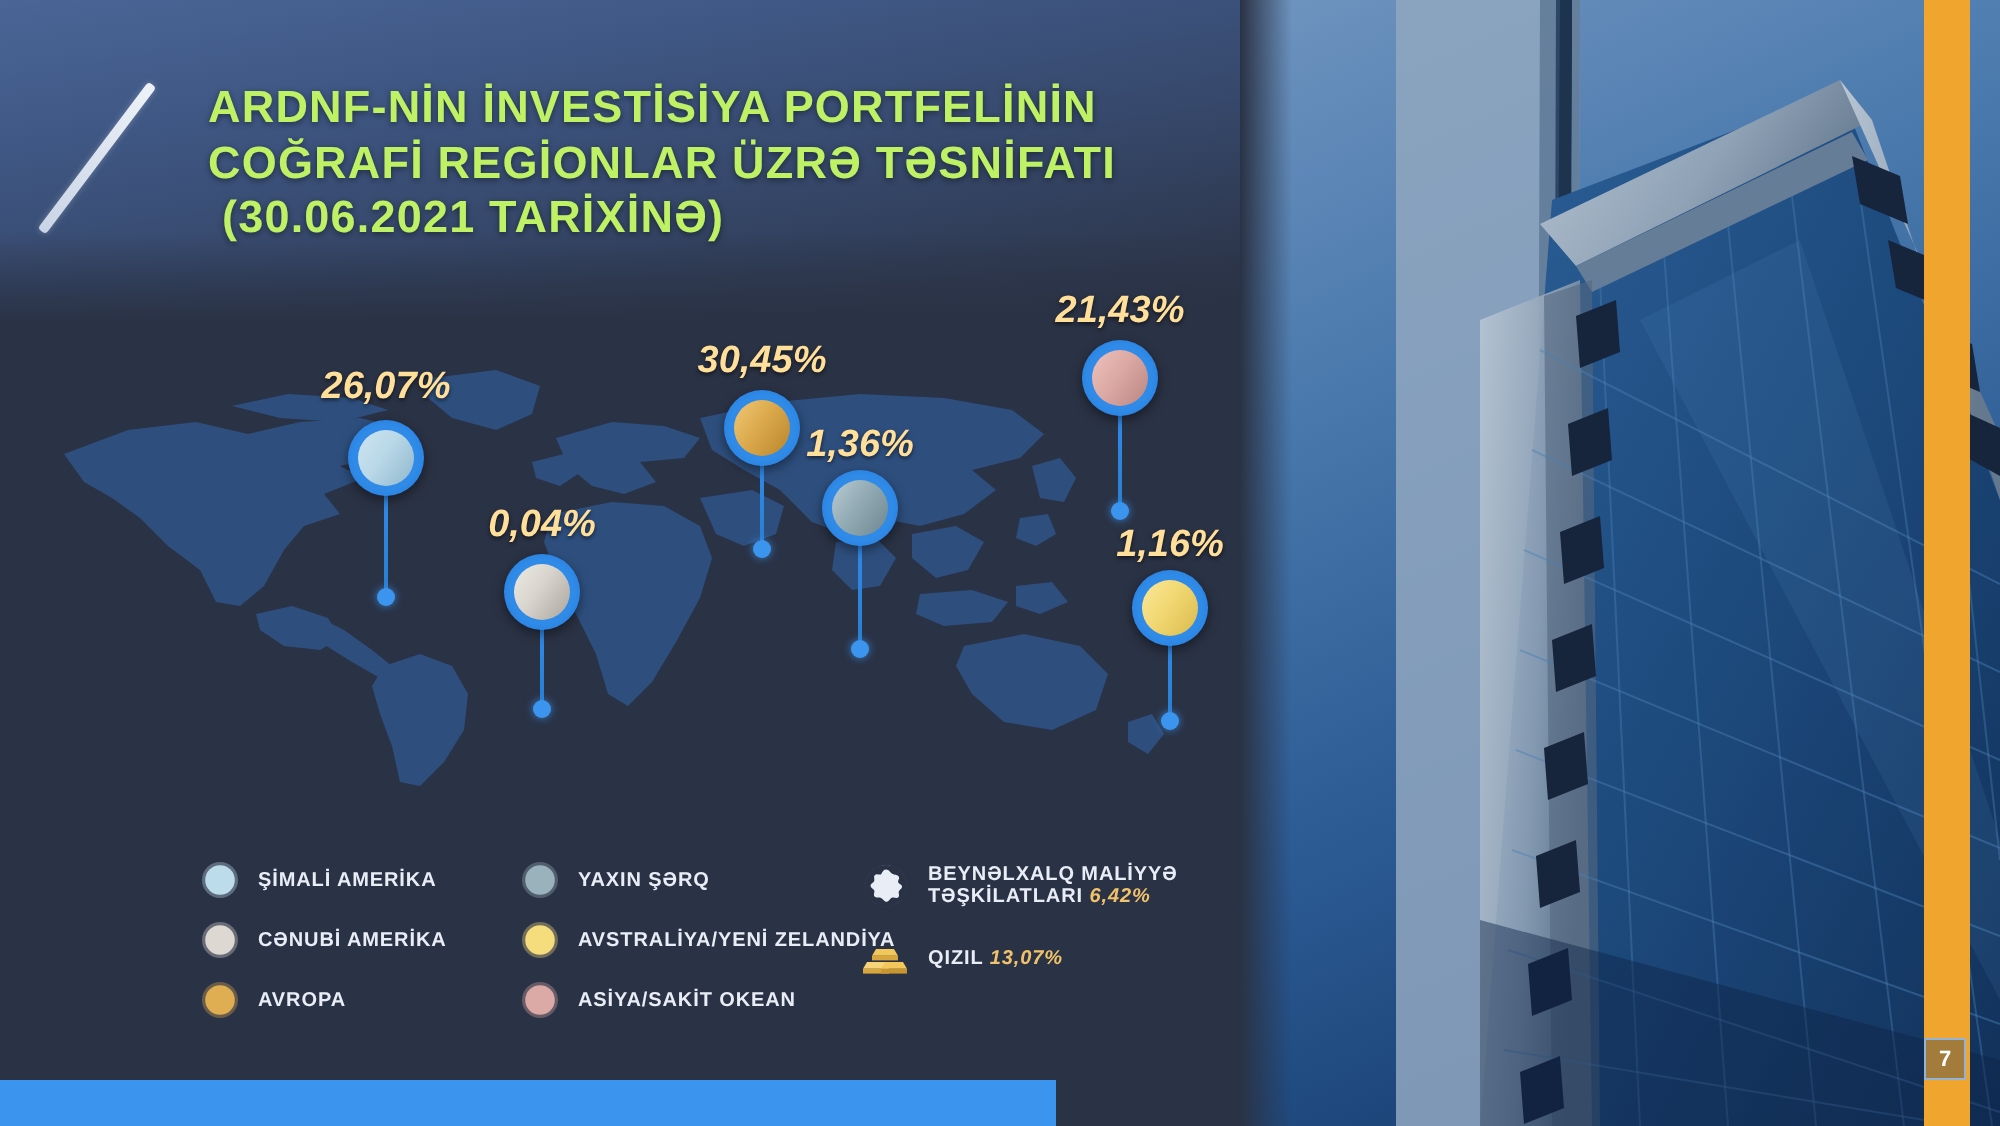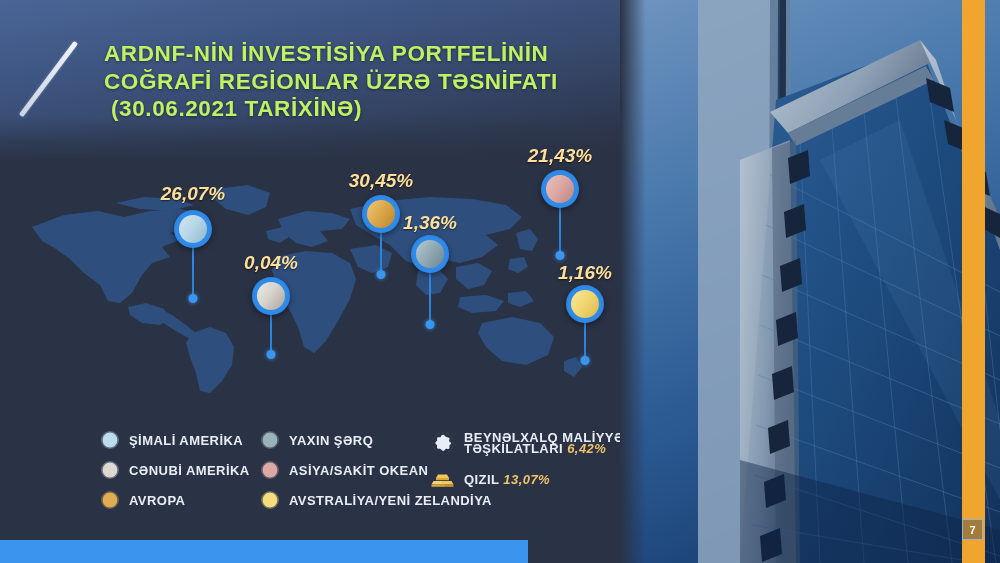--- a/index.html
+++ b/index.html
@@ -58,21 +58,21 @@
 
   
   .legend{position:absolute;left:100px;top:425px;width:480px;height:90px;}
   .lg-col{position:absolute;top:0;}
   .lg-col.c1{left:0;}
   .lg-col.c2{left:160px;}
   .lg-col.c3{left:330px;}
   .lg-row{display:flex;align-items:center;height:30px;}
   .sw{position:relative;width:20px;height:20px;flex:0 0 20px;margin-right:9px;}
   .sw svg{display:block;width:20px;height:20px;}
-  .lg-label{color:#e9eef6;font-size:13px;font-weight:bold;letter-spacing:.45px;
+  .lg-label{color:#e9eef6;font-size:10px;font-weight:bold;letter-spacing:.45px;
       white-space:nowrap;line-height:11px;}
   .lg-label .val{color:#f0c26a;font-style:italic;margin-top:40px;}
   .lg-row.tall{height:36px;align-items:center;}
   .lg-row.tall .sw{width:26px;height:26px;flex:0 0 26px;margin-right:8px;}
   .lg-row.tall .sw svg{width:26px;height:26px;}
 
   
   .bottom-bar{position:absolute;left:0;top:540px;width:528px;height:23px;background:#3b95ef;}
 
   
@@ -238,34 +238,34 @@
             <svg viewBox="0 0 20 20">
                 <circle cx="10" cy="10" r="9" fill="#9ab2bb" opacity=".35"></circle>
               <circle cx="10" cy="10" r="7.4" fill="#9ab2bb"></circle>
               </svg>
           </span>
           <span class="lg-label">YAXIN ŞƏRQ</span>
         </div>
         <div class="lg-row">
           <span class="sw">
             <svg viewBox="0 0 20 20">
+                <circle cx="10" cy="10" r="9" fill="#f5dd7e" opacity=".35"></circle>
+              <circle cx="10" cy="10" r="7.4" fill="#f5dd7e"></circle>
+              </svg>
+          </span>
+          <span class="lg-label">AVSTRALİYA/YENİ ZELANDİYA</span>
+        </div>
+        <div class="lg-row">
+          <span class="sw">
+            <svg viewBox="0 0 20 20">
                 <circle cx="10" cy="10" r="9" fill="#dbaaa6" opacity=".35"></circle>
               <circle cx="10" cy="10" r="7.4" fill="#dbaaa6"></circle>
               </svg>
           </span>
           <span class="lg-label">ASİYA/SAKİT OKEAN</span>
-        </div>
-        <div class="lg-row">
-          <span class="sw">
-            <svg viewBox="0 0 20 20">
-                <circle cx="10" cy="10" r="9" fill="#f5dd7e" opacity=".35"></circle>
-              <circle cx="10" cy="10" r="7.4" fill="#f5dd7e"></circle>
-              </svg>
-          </span>
-          <span class="lg-label">AVSTRALİYA/YENİ ZELANDİYA</span>
         </div>
       </div>
 
       <div class="lg-col c3">
         <div class="lg-row tall">
           <span class="sw">
             <svg viewBox="0 0 26 26">
               <circle cx="13" cy="13" r="11" fill="#e9eef6"></circle>
               <path d="M13 2.5a10.5 10.5 0 1 0 0 21 10.5 10.5 0 0 0 0-21Zm0 2.2c1.6 0 2 1.6 3.4 2.3
                        1.2.6 2.6.3 3.1 1.5.4 1-.8 1.7-.4 2.7.4.9 1.7.8 1.9 1.9.2 1.2-1.3 1.6-1.6 2.7

